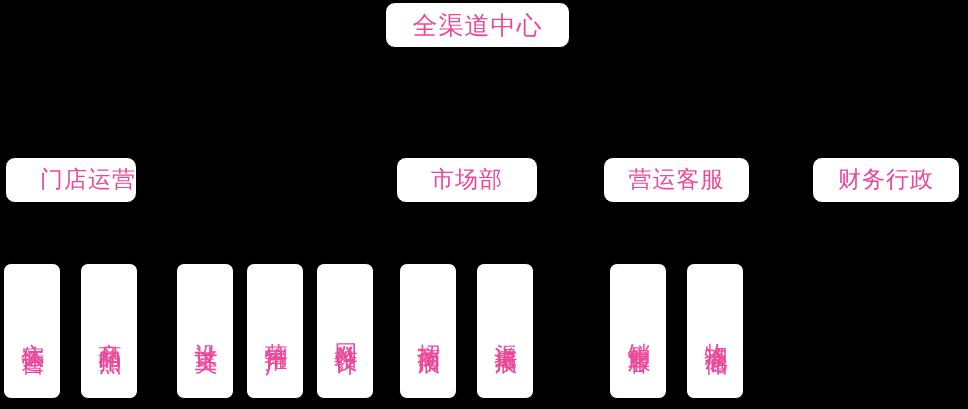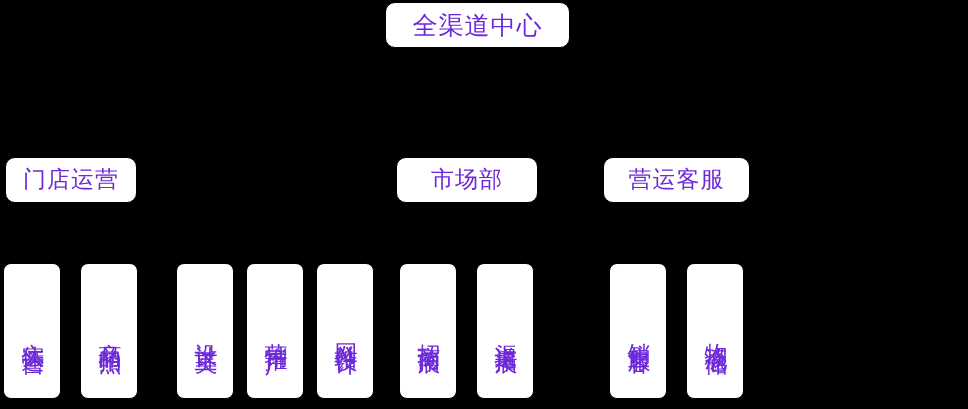--- a/index.html
+++ b/index.html
@@ -15,21 +15,21 @@
     background: #000000;
     overflow: hidden;
     font-family: "Liberation Serif", "DejaVu Serif", serif;
   }
 
   
   .node {
     position: absolute;
     box-sizing: border-box;
     background: #ffffff;
-    color: #6d28d9;
+    color: #ec4899;
     border: 1px solid #000000;
     border-radius: 9px;
     display: flex;
     align-items: center;
     justify-content: center;
     text-align: center;
     line-height: 1.08;
     -webkit-font-smoothing: none;
   }
 
@@ -94,33 +94,36 @@
 
   <div class="connector" style="left:676px; top:203px; width:2px; height:18px;"></div>
   <div class="connector" style="left:638px; top:221px; width:78px; height:2px;"></div>
   <div class="connector" style="left:637px; top:221px; width:2px; height:42px;"></div>
   <div class="connector" style="left:714px; top:221px; width:2px; height:42px;"></div>
 
   <div class="node level-1" style="left:385px; top:2px; width:185px; height:46px;">
     <span>全渠道中心</span>
   </div>
 
-  <div class="node level-2" style="left:5px; top:157px; width:132px; height:46px;">
+  <div class="node level-2" style="left:5px; top:157px; width:132px; height:46px;justify-content:flex-end;">
     <span>门店运营</span>
   </div>
 
 
   <div class="node level-2" style="left:396px; top:157px; width:142px; height:46px;">
     <span>市场部</span>
   </div>
 
   <div class="node level-2" style="left:603px; top:157px; width:147px; height:46px;">
     <span>营运客服</span>
   </div>
 
+  <div class="node level-2" style="left:812px; top:157px; width:148px; height:46px;">
+    <span>财务行政</span>
+  </div>
 
   <div class="node level-3" style="left:3px; top:263px; width:58px; height:136px;">
     <span>实体运营</span>
   </div>
 
   <div class="node level-3" style="left:80px; top:263px; width:58px; height:136px;">
     <span>商品拍照</span>
   </div>
 
   <div class="node level-3" style="left:176px; top:263px; width:58px; height:136px;">

